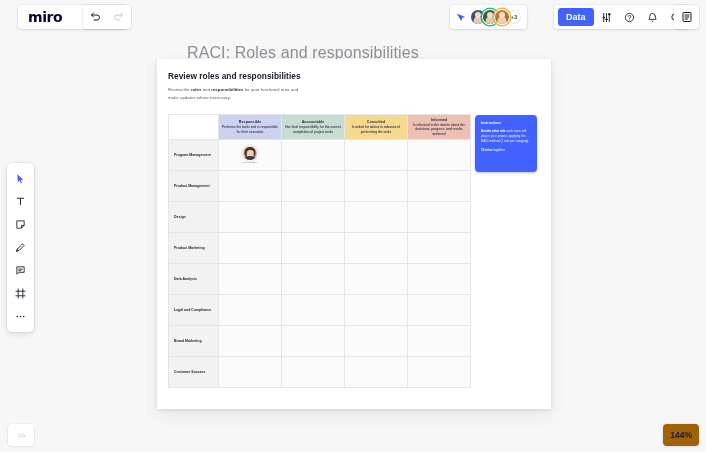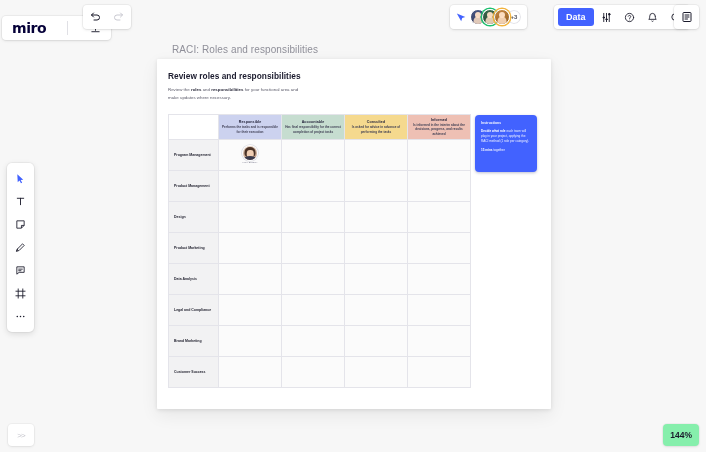--- a/index.html
+++ b/index.html
@@ -14,21 +14,21 @@
 
   
   .topbar { position: absolute; top: 0; left: 0; width: 706px; height: 33px; }
 
   .tb-group {
     position: absolute; top: 5px; height: 24px;
     background: #ffffff; border-radius: 4px;
     box-shadow: 0 0 0 1px rgba(0,0,0,0.04), 0 1px 3px rgba(0,0,0,0.10);
     display: flex; align-items: center;
   }
-  .g-logo { left: 2px; padding: 0 6px; gap: 17px; margin-top: 11px; }
+  .g-logo { left: 18px; padding: 0 6px; gap: 17px; }
   .miro-logo {
     font-family: "DejaVu Sans", sans-serif;
     font-size: 14px; font-weight: 700; color: #050038;
     letter-spacing: -0.4px; line-height: 1; padding: 0 4px;
   }
   .vdiv { width: 1px; height: 14px; background: #e0e0e5; }
   .icon-btn {
     width: 20px; height: 20px; display: flex; align-items: center;
     justify-content: center; border-radius: 3px; cursor: pointer;
   }
@@ -94,30 +94,30 @@
   
   .bl-btn {
     position: absolute; left: 8px; bottom: 6px; width: 26px; height: 22px;
     background: #fff; border-radius: 4px;
     box-shadow: 0 0 0 1px rgba(0,0,0,0.03), 0 1px 3px rgba(0,0,0,0.07);
     display: flex; align-items: center; justify-content: center;
     font-size: 8px; color: #c5c5cc; cursor: pointer; letter-spacing: -1px;
   }
   .zoom-badge {
     position: absolute; right: 7px; bottom: 6px; height: 22px;
-    min-width: 34px; padding: 0 7px; background: #86efac; border-radius: 4px;
+    min-width: 34px; padding: 0 7px; background: #a16207; border-radius: 4px;
     box-shadow: 0 0 0 1px rgba(0,0,0,0.03), 0 1px 3px rgba(0,0,0,0.08);
     display: flex; align-items: center; justify-content: center;
     font-size: 8.5px; font-weight: 700; color: #1a1a2b; cursor: pointer;
   }
 
   
   .board-title {
-    position: absolute; left: 156px; top: 44px;
-    font-size: 10px; color: #8f8f99; letter-spacing: 0.1px; padding-left: 16px;
+    position: absolute; left: 171px; top: 44px;
+    font-size: 16px; color: #8f8f99; letter-spacing: 0.1px; padding-left: 16px;
   }
 
   
   .card {
     position: absolute; left: 157px; top: 59px;
     width: 394px; height: 350px; background: #ffffff;
     box-shadow: 0 1px 4px rgba(0,0,0,0.10), 0 6px 18px rgba(0,0,0,0.07);
     border-radius: 1px; overflow: hidden;
   }
   .card-head { padding: 12px 0 0 11px; }

